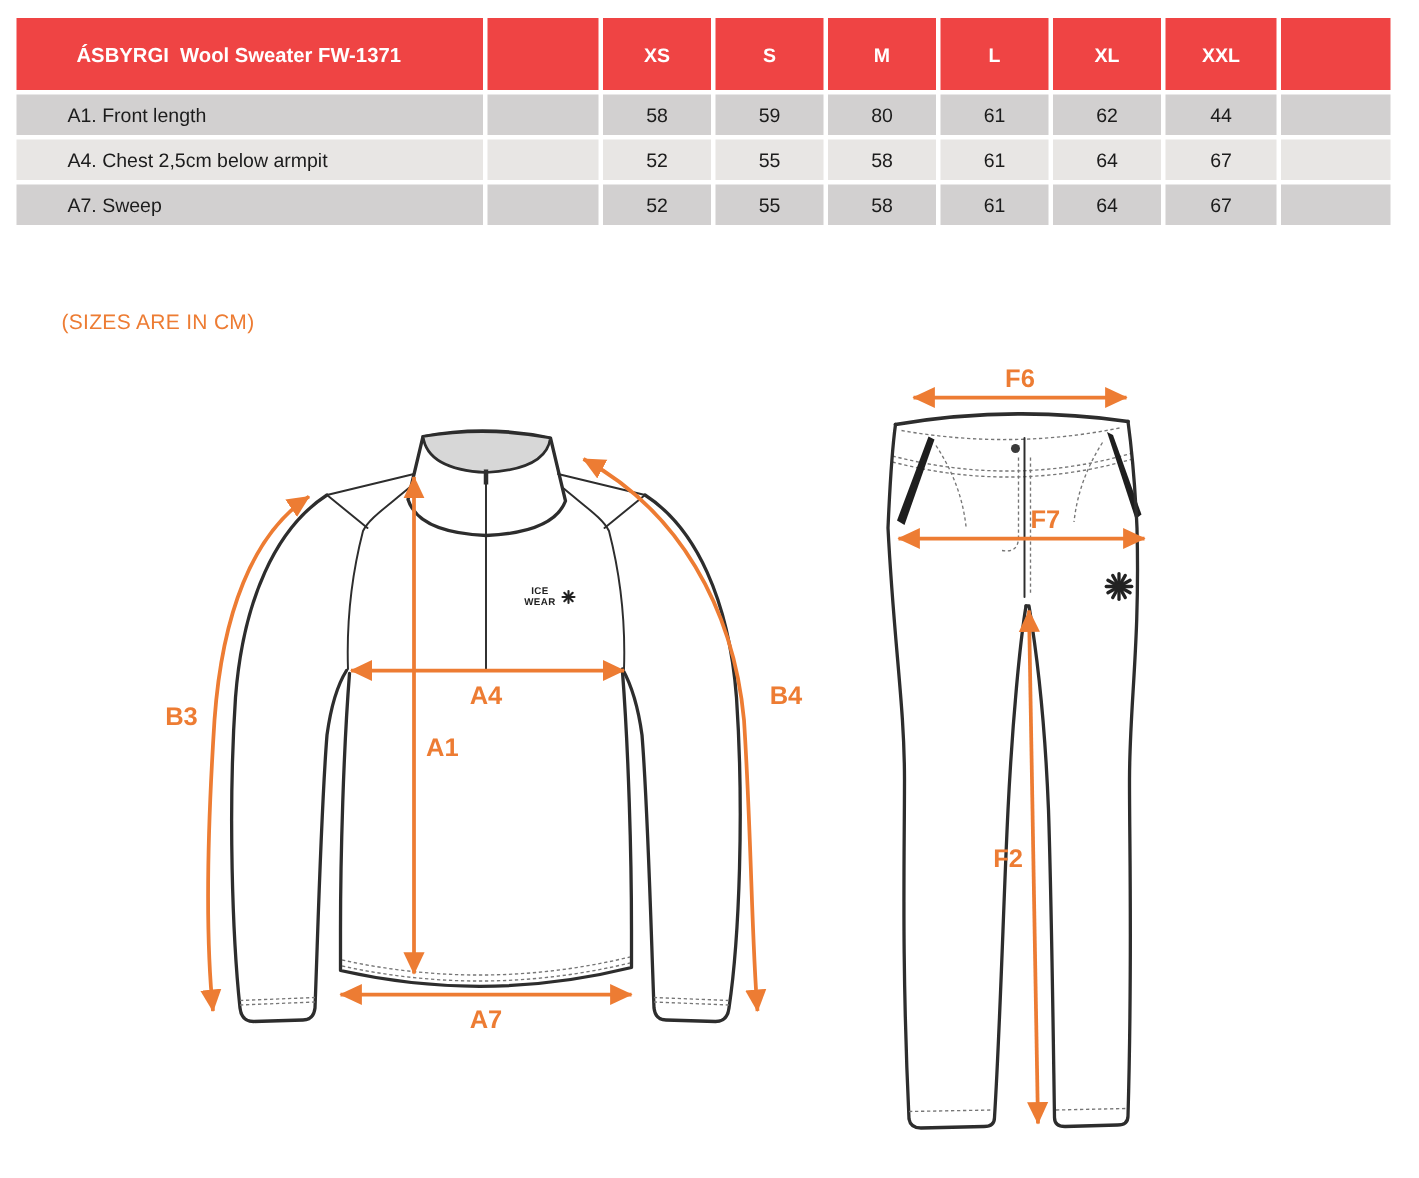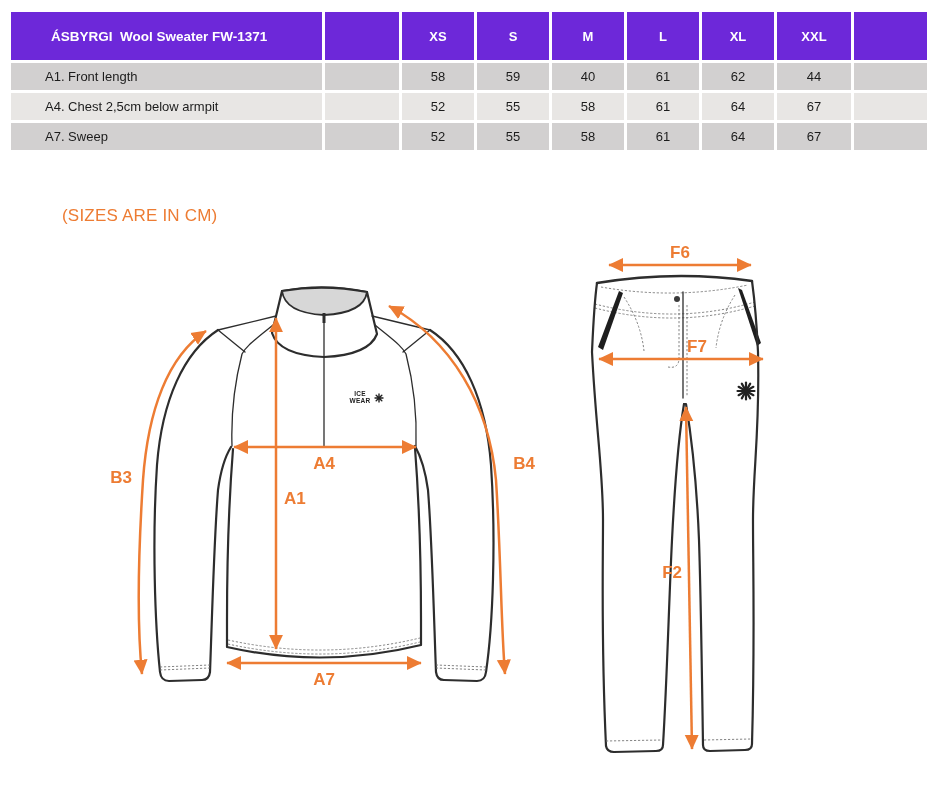--- a/index.html
+++ b/index.html
@@ -3,30 +3,30 @@
 <meta charset="utf-8">
 <style>
   html,body{margin:0;padding:0;background:#ffffff;}
   .page{position:relative;width:946px;height:785px;background:#ffffff;overflow:hidden;
         font-family:"Liberation Sans",sans-serif;}
 
   
   table.size{position:absolute;left:8px;top:9px;border-collapse:separate;border-spacing:3px;
              table-layout:fixed;}
   table.size th,table.size td{padding:0;overflow:hidden;}
-  tr.head th{background:#6d28d9;color:#ffffff;font-size:13px;font-weight:bold;height:48px;
+  tr.head th{background:#ef4444;color:#ffffff;font-size:13px;font-weight:bold;height:48px;
              text-align:center;}
   tr.head th.title{text-align:left;padding-left:40px;white-space:pre;font-size:13.5px;}
   table.size td{height:27px;font-size:13px;color:#1c1c1c;text-align:center;vertical-align:middle;}
   tr.dark td{background:#D2D0D0;}
   tr.light td{background:#E8E6E4;}
   td.lbl{text-align:left !important;padding-left:34px !important;}
 
   
-  .note{position:absolute;left:62px;top:206px;color:#ED7C33;font-size:17px;
+  .note{position:absolute;left:41px;top:206px;color:#ED7C33;font-size:14px;
         letter-spacing:.2px;font-weight:400;}
 
   
   svg.diagram{position:absolute;left:0;top:225px;}
   .outline{fill:none;stroke:#2D2D2D;stroke-width:2.2;stroke-linecap:round;stroke-linejoin:round;}
   .outline2{fill:none;stroke:#2D2D2D;stroke-width:2.5;stroke-linecap:round;stroke-linejoin:round;}
   .seam{fill:none;stroke:#2D2D2D;stroke-width:1.3;stroke-linecap:round;stroke-linejoin:round;}
   .stitch{fill:none;stroke:#767676;stroke-width:.9;stroke-dasharray:2.2 1.8;}
   .arrow{fill:none;stroke:#ED7C33;stroke-width:2.5;
          marker-start:url(#ah);marker-end:url(#ah);}
@@ -64,21 +64,21 @@
       <th>L</th>
       <th>XL</th>
       <th>XXL</th>
       <th></th>
     </tr>
     <tr class="dark">
       <td class="lbl">A1. Front length</td>
       <td></td>
       <td>58</td>
       <td>59</td>
-      <td>40</td>
+      <td>80</td>
       <td>61</td>
       <td>62</td>
       <td>44</td>
       <td></td>
     </tr>
     <tr class="light">
       <td class="lbl">A4. Chest 2,5cm below armpit</td>
       <td></td>
       <td>52</td>
       <td>55</td>

